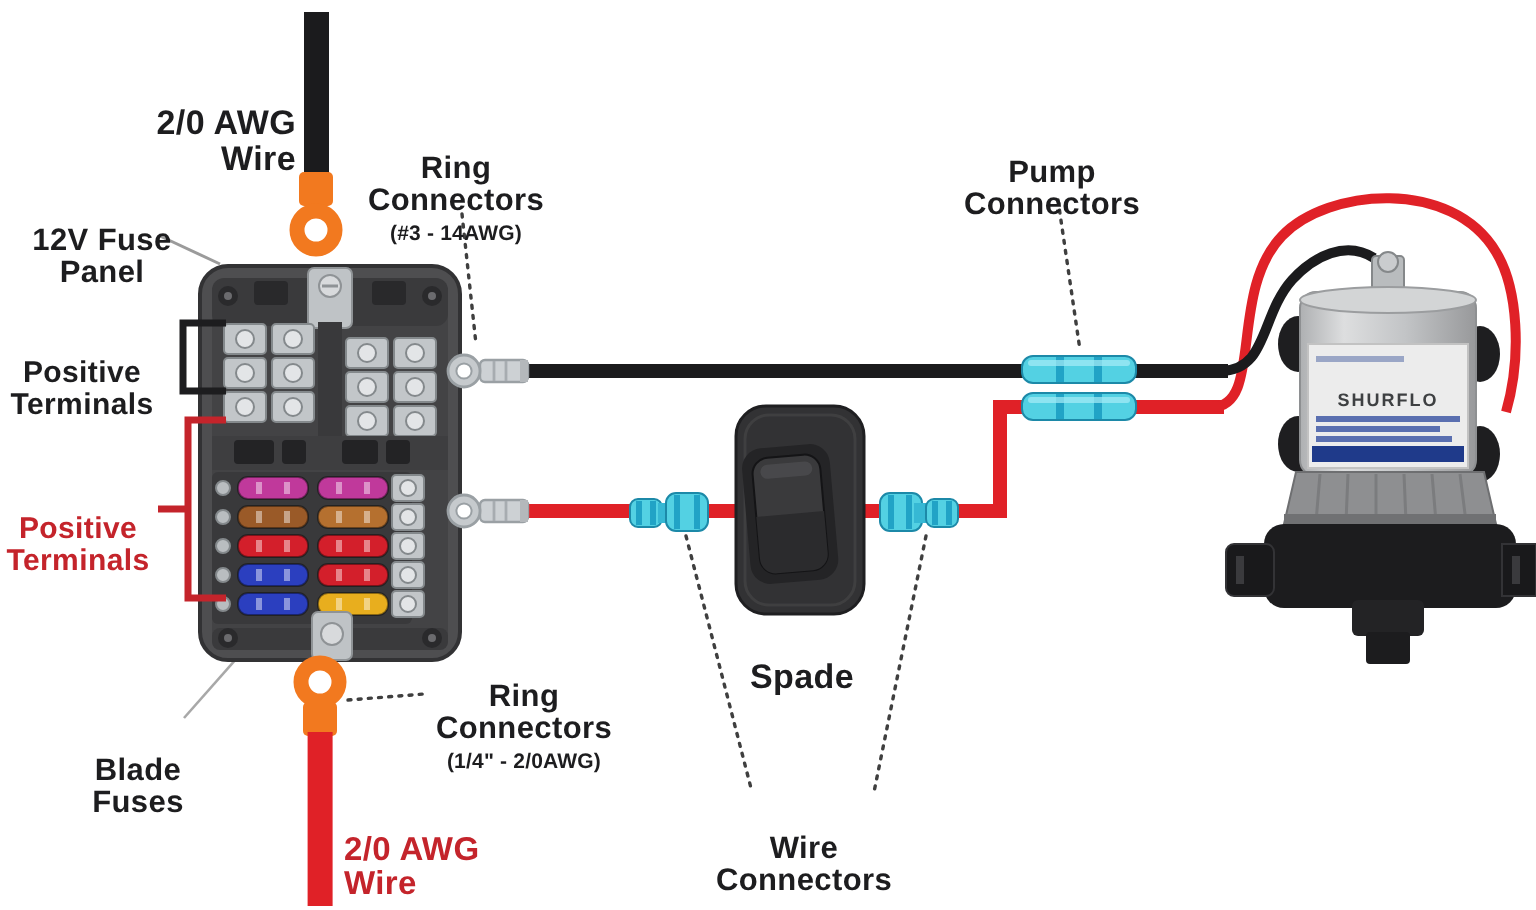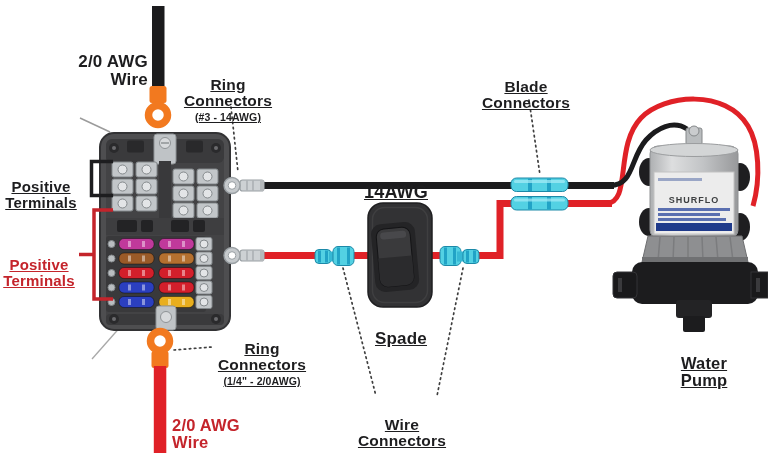--- a/index.html
+++ b/index.html
@@ -1,21 +1,21 @@
 <!DOCTYPE html>
 <html><head>
 <meta charset="utf-8">
 <style>
   html,body{margin:0;padding:0;background:#ffffff;}
   #stage{position:relative;width:768px;height:455px;background:#ffffff;overflow:hidden;
          font-family:"Liberation Sans", sans-serif;}
   .lbl{position:absolute;font-weight:700;color:#1d1d1f;letter-spacing:.2px;line-height:1.06;margin-top:20px;}
   .lbl .sub{display:block;font-size:10.5px;letter-spacing:.1px;margin-top:2px;}
   .red{color:#c4242b;}
-  .ctr{text-align:center;text-decoration:underline;}
+  .ctr{text-align:center;}
   .rgt{text-align:right;}
   svg{position:absolute;left:0;top:0;}
 </style>
 </head>
 <body>
 
 <div id="stage">
 
 <svg width="768" height="455" viewBox="0 0 768 455">
 
@@ -284,59 +284,60 @@
   <span>2/0 AWG</span><br>
   <span>Wire</span>
 </div>
 
 <div class="lbl ctr" style="left:176px;top:57px;width:104px;font-size:15.5px;">
   <span>Ring</span><br>
   <span>Connectors</span>
   <span class="sub">(#3 - 14AWG)</span>
 </div>
 
+<div class="lbl ctr" style="left:4px;top:93px;width:94px;font-size:15.5px;">
+  <span>12V Fuse</span><br>
+  <span>Panel</span>
+</div>
 
 <div class="lbl ctr" style="left:-4px;top:159px;width:90px;font-size:15px;">
   <span>Positive</span><br>
   <span>Terminals</span>
 </div>
 
 <div class="lbl ctr red" style="left:-6px;top:237px;width:90px;font-size:15px;">
   <span>Positive</span><br>
   <span>Terminals</span>
 </div>
 
+<div class="lbl ctr" style="left:30px;top:358px;width:78px;font-size:15.5px;">
+  <span>Blade</span><br>
+  <span>Fuses</span>
+</div>
 
 <div class="lbl ctr" style="left:210px;top:321px;width:104px;font-size:15.5px;">
   <span>Ring</span><br>
   <span>Connectors</span>
   <span class="sub">(1/4" - 2/0AWG)</span>
 </div>
 
 <div class="lbl red" style="left:172px;top:397px;width:92px;font-size:16.5px;">
   <span>2/0 AWG</span><br>
   <span>Wire</span>
 </div>
 
-<div class="lbl ctr" style="left:358px;top:163px;width:76px;font-size:18px;">
-  <span>14AWG</span>
-</div>
 
 <div class="lbl ctr" style="left:476px;top:59px;width:100px;font-size:15.5px;">
-  <span>Blade</span><br>
+  <span>Pump</span><br>
   <span>Connectors</span>
 </div>
 
 <div class="lbl ctr" style="left:366px;top:310px;width:70px;font-size:17px;">
   <span>Spade</span>
 </div>
 
 <div class="lbl ctr" style="left:350px;top:397px;width:104px;font-size:15.5px;">
   <span>Wire</span><br>
   <span>Connectors</span>
 </div>
 
-<div class="lbl ctr" style="left:656px;top:335px;width:96px;font-size:16.5px;">
-  <span>Water</span><br>
-  <span>Pump</span>
-</div>
 
 </div>
 
 </body></html>

